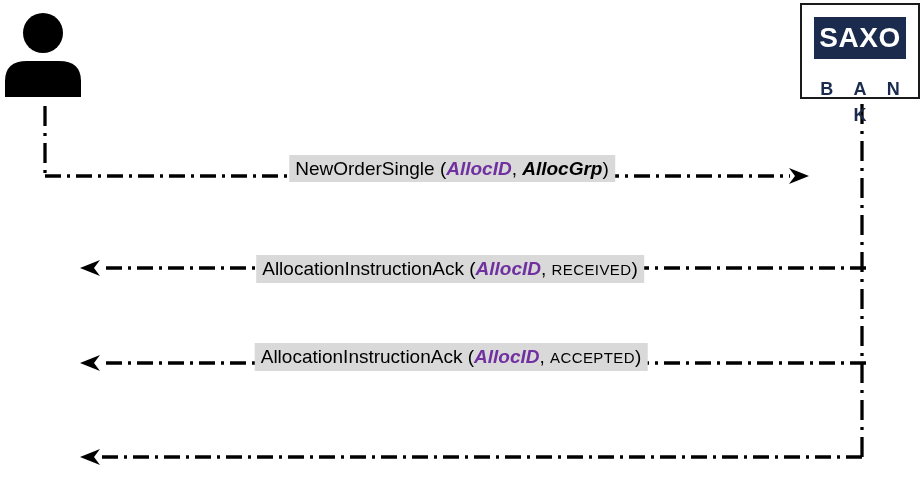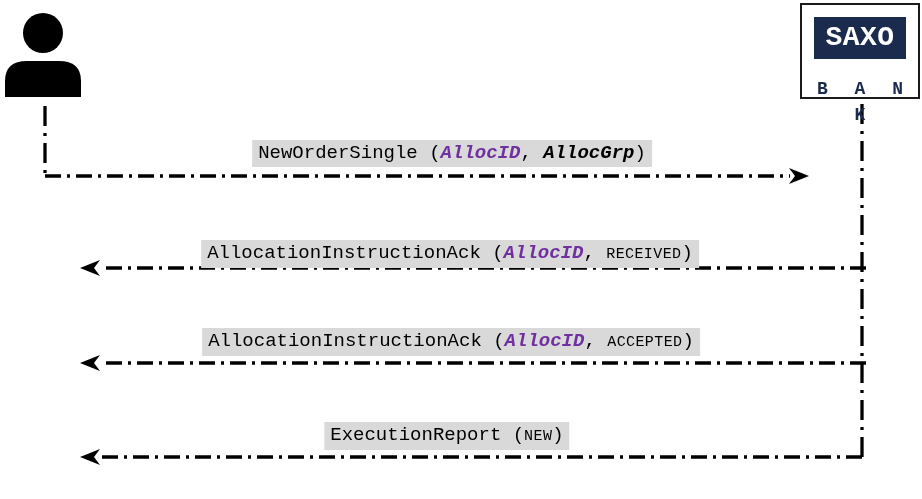--- a/index.html
+++ b/index.html
@@ -1,36 +1,37 @@
 <!DOCTYPE html>
 <html><head>
 <meta charset="utf-8">
 <style>
   html,body { margin:0; padding:0; background:#ffffff; }
   .canvas {
     position:relative;
     width:922px; height:499px;
     background:#ffffff;
-    font-family:Liberation Mono, monospace;
+    font-family:Liberation Sans, sans-serif;
     overflow:hidden;
   }
   .lines-svg { position:absolute; left:0; top:0; width:922px; height:499px; }
   .dash-h { stroke:#000; stroke-width:3.3; fill:none; stroke-dasharray:16 6 3 6; }
   .dash-v { stroke:#000; stroke-width:3.3; fill:none; stroke-dasharray:20 7 3 7; }
   .solid-fill { fill:#000; stroke:none; }
 
   .msg {
     position:absolute;
     transform:translateX(-50%);
     background:#D9D9D9;
     color:#000;
     font-size:19px;
     line-height:25px;
     padding:1px 6px;
     white-space:nowrap;
+    margin-top:15px;
   }
   .msg span { white-space:pre; }
   .fp { color:#7030A0; font-weight:bold; font-style:italic; }
   .fb { color:#000; font-weight:bold; font-style:italic; }
   .sc { font-size:15px; letter-spacing:0.4px; }
 
   .logo {
     position:absolute;
     left:800px; top:3px;
     width:116px; height:92px;
@@ -101,17 +102,14 @@
   </div>
 
   <div class="msg" style="left:451px; top:328px;">
     <span>AllocationInstructionAck (</span><span class="fp">AllocID</span><span>, </span><span class="sc">ACCEPTED</span><span>)</span>
   </div>
 
   <div class="msg" style="left:450px; top:240px;">
     <span>AllocationInstructionAck (</span><span class="fp">AllocID</span><span>, </span><span class="sc">RECEIVED</span><span>)</span>
   </div>
 
-  <div class="msg" style="left:447px; top:422px;">
-    <span>ExecutionReport (</span><span class="sc">NEW</span><span>)</span>
-  </div>
 
 </div>
 
 </body></html>

